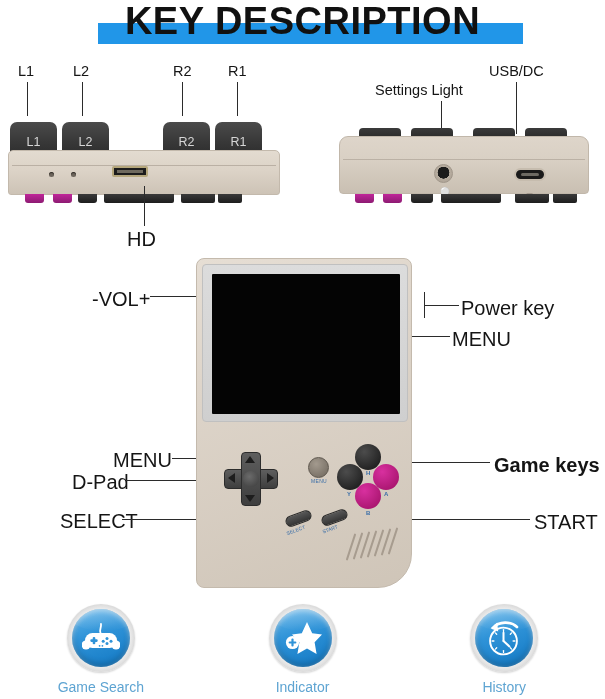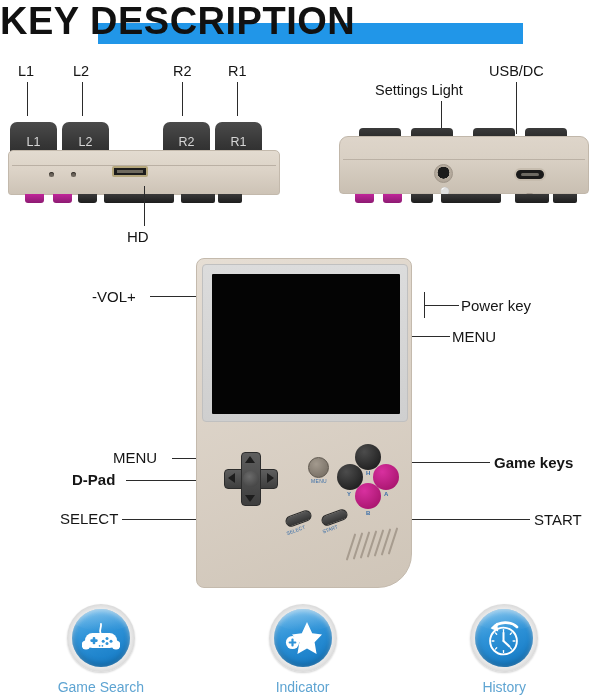--- a/index.html
+++ b/index.html
@@ -26,38 +26,38 @@
   .title-bar {
     position: absolute;
     left: 98px; top: 23px;
     width: 425px; height: 21px;
     background: #2196e8;
   }
   .title-text {
     position: absolute;
     left: 0; top: 0;
     width: 605px;
-    text-align: left;
+    text-align: center;
     font-size: 38px;
     font-weight: 700;
     letter-spacing: 0.5px;
     color: #111111;
     line-height: 42px;
     font-family: "Liberation Sans", sans-serif;
   }
 
   
   .lbl {
     position: absolute;
     font-size: 14.5px;
     color: #151515;
     white-space: nowrap;
     font-family: "Liberation Sans", sans-serif;
   }
-  .lbl.big { font-size: 15px; }
+  .lbl.big { font-size: 20px; }
 
   
   .lead-v { position: absolute; width: 1px; background: #2b2b2b; }
   .lead-h { position: absolute; height: 1px; background: #2b2b2b; }
 
   
   #dev-topleft {
     position: absolute;
     left: 8px; top: 108px;
     width: 272px; height: 104px;
@@ -399,21 +399,21 @@
     <div class="bot-btn dark" style="left:182px; top:86px; width:34px; border-radius:0 0 2px 2px;"></div>
     <div class="bot-btn dark" style="left:220px; top:86px; width:24px; border-radius:0 0 2px 2px;"></div>
   </div>
 
   <div class="lbl big" style="left:92px; top:288px;">-VOL+</div>
   <div class="lead-h" style="left:150px; top:296px; width:46px;"></div>
 
   <div class="lbl big" style="left:113px; top:449px;">MENU</div>
   <div class="lead-h" style="left:172px; top:458px; width:50px;"></div>
 
-  <div class="lbl big" style="left:72px; top:471px;font-weight:bold;">D-Pad</div>
+  <div class="lbl big" style="left:72px; top:471px;">D-Pad</div>
   <div class="lead-h" style="left:126px; top:480px; width:100px;"></div>
 
   <div class="lbl big" style="left:60px; top:510px;">SELECT</div>
   <div class="lead-h" style="left:122px; top:519px; width:170px;"></div>
 
   <div class="lead-v" style="left:424px; top:292px; height:26px;"></div>
   <div class="lead-h" style="left:424px; top:305px; width:35px;"></div>
   <div class="lbl big" style="left:461px; top:297px;">Power key</div>
 
   <div class="lead-h" style="left:412px; top:336px; width:38px;"></div>

